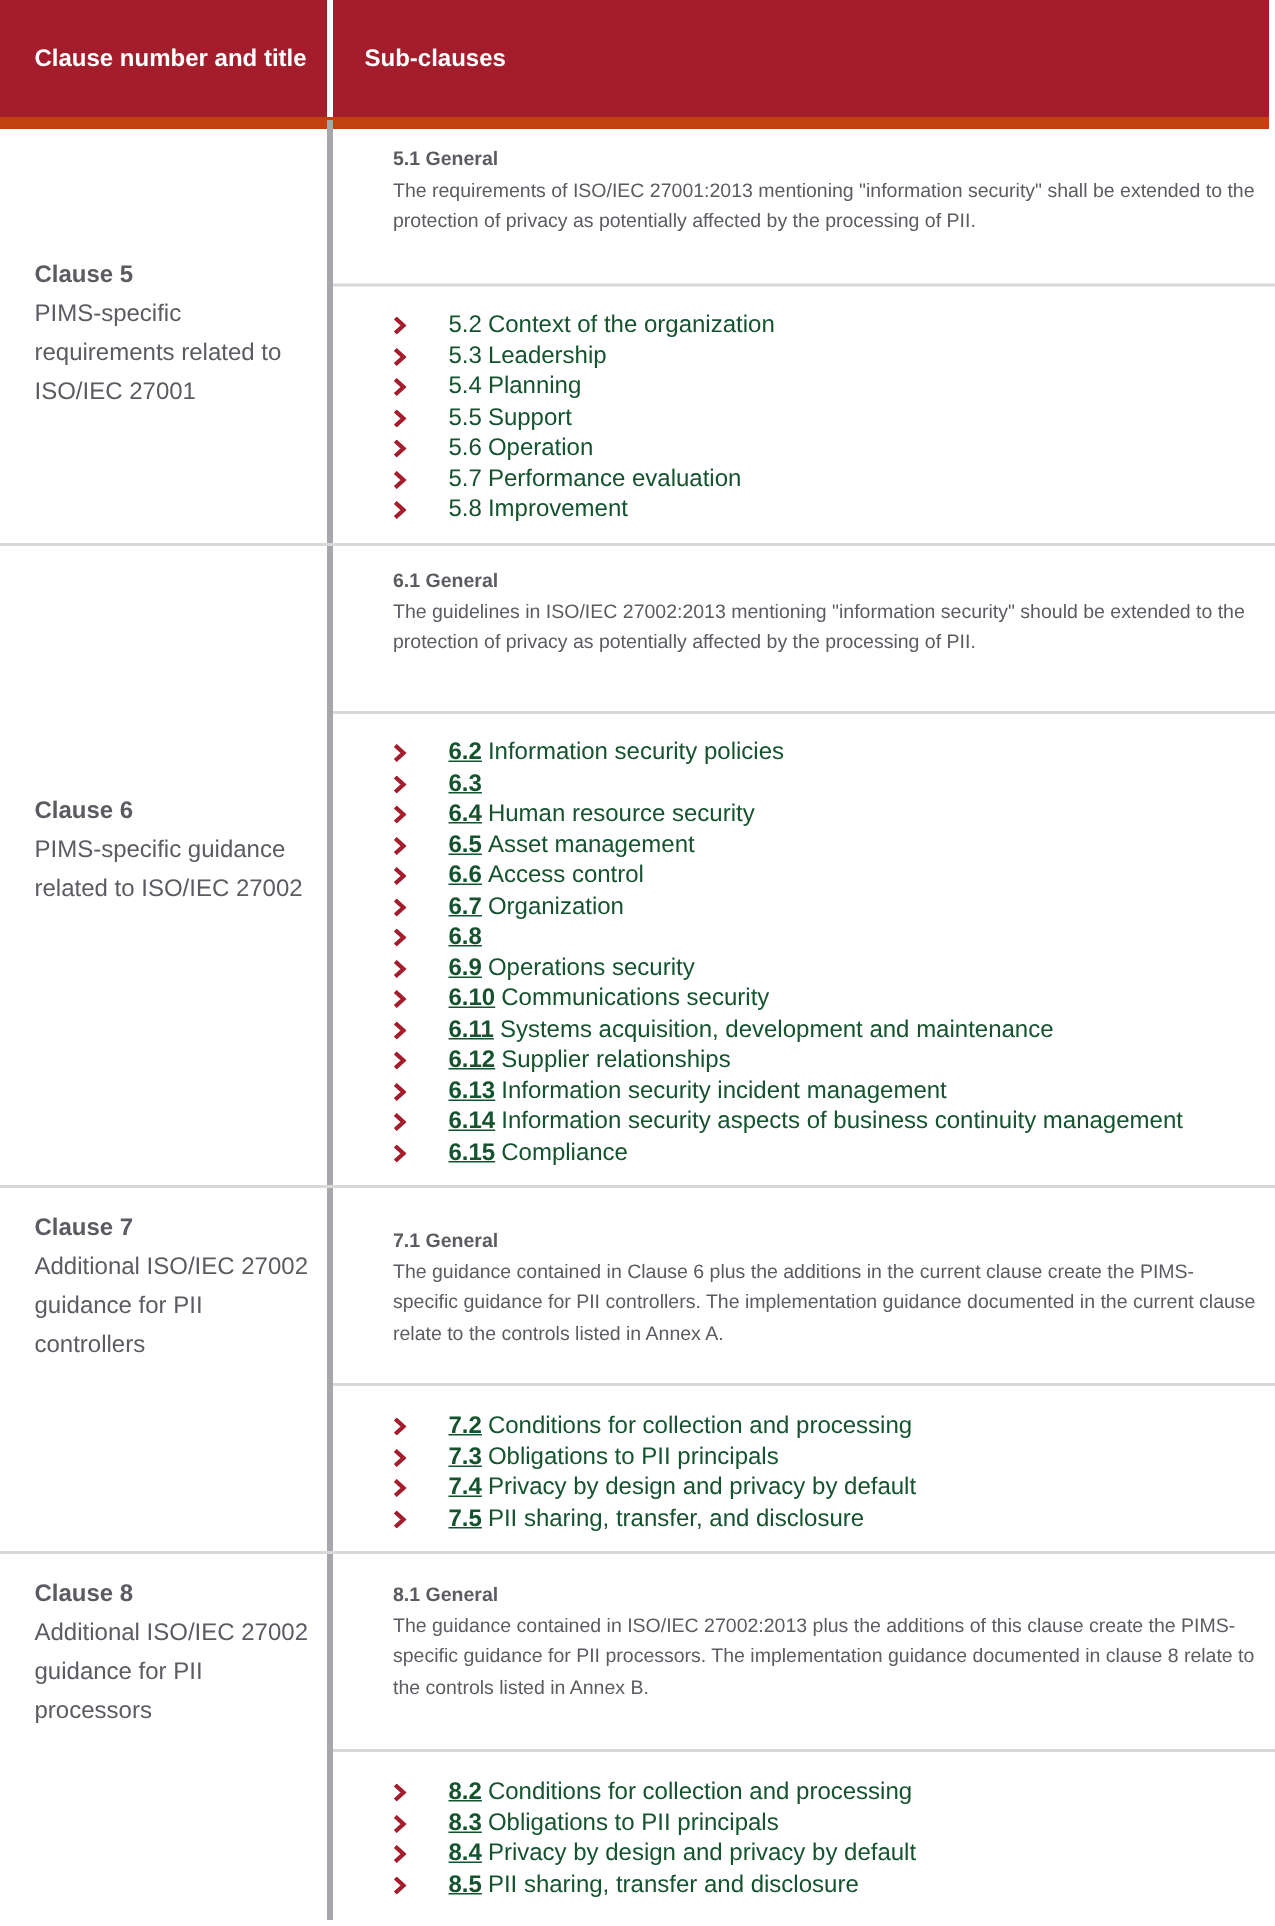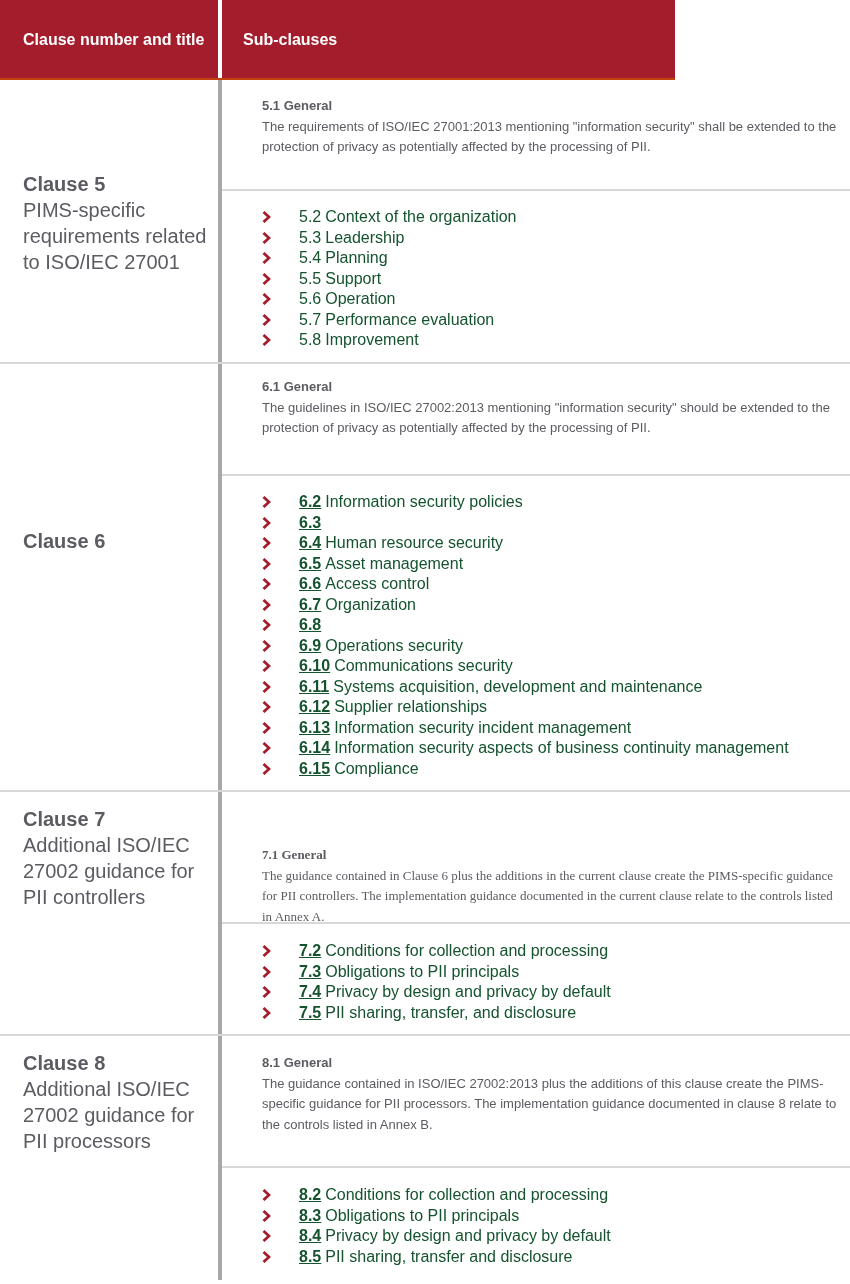--- a/index.html
+++ b/index.html
@@ -3,41 +3,41 @@
 <meta charset="utf-8">
 <style>
   html, body { margin: 0; padding: 0; background: #ffffff; }
   body {
     width: 850px; height: 1284px; overflow: hidden;
     font-family: "Liberation Sans", "DejaVu Sans", sans-serif;
     color: #5b5b62;
     position: relative;
   }
   .header {
-    position: absolute; left: 0; top: 0; width: 675px; height: 78px;
-    display: flex; border-bottom: 2px solid #c2410c;
+    position: absolute; left: 0; top: 0; width: 846px; height: 78px;
+    display: flex; border-bottom: 8px solid #c2410c;
   }
   .hcell {
     background: #a31d2c; color: #ffffff; font-weight: bold; font-size: 16px;
     line-height: 27px; display: flex; align-items: center; box-sizing: border-box;
   }
   .hcell.left { width: 218px; padding-left: 23px; }
   .hgap { width: 4px; background: #ffffff; }
   .hcell.right { flex: 1; padding-left: 21px; }
 
   .vline {
     position: absolute; left: 218px; top: 80px; width: 4px; height: 1200px;
     background: #a7a7ab;
   }
   .row-sep { position: absolute; left: 0; width: 850px; height: 2px; background: #d8d8d8; }
   .sub-sep { position: absolute; left: 222px; width: 628px; height: 2px; background: #d8d8d8; }
 
   .clause-left {
     position: absolute; left: 23px; width: 190px;
-    font-size: 20px; line-height: 26px; color: #5b5b62;
+    font-size: 16px; line-height: 26px; color: #5b5b62;
   }
   .clause-left .ctitle { font-weight: bold; display: block; }
   .clause-left .cdesc { display: block; }
 
   .general {
     position: absolute; left: 262px; width: 575px;
     font-size: 13px; line-height: 20.5px; color: #5b5b62;
   }
   .general .gtitle { font-weight: bold; display: block; }
   .general .gtext { display: block; }
@@ -137,20 +137,21 @@
         </svg>
       </span>
       <span class="num">5.8</span>
       <span class="lbl">Improvement</span>
     </li>
   </ul>
 <div class="row-sep" style="top:362px;"></div>
 
 <div class="clause-left" style="top:528px;">
   <span class="ctitle">Clause 6</span>
+  <span class="cdesc">PIMS-specific guidance related to ISO/IEC 27002</span>
 </div>
 <div class="general" style="top:377px;">
   <span class="gtitle">6.1 General</span>
   <span class="gtext">The guidelines in ISO/IEC 27002:2013 mentioning "information security" should be extended to the protection of privacy as potentially affected by the processing of PII.</span>
 </div>
 <div class="sub-sep" style="top:474px;"></div>
 <ul class="sublist" style="top:492px;">
     <li>
       <span class="chev">
         <svg width="9" height="12" viewBox="0 0 9 12">
@@ -275,21 +276,21 @@
       <span class="num bold">6.15</span>
       <span class="lbl">Compliance</span>
     </li>
   </ul>
 <div class="row-sep" style="top:790px;"></div>
 
 <div class="clause-left" style="top:806px;">
   <span class="ctitle">Clause 7</span>
   <span class="cdesc">Additional ISO/IEC 27002 guidance for PII controllers</span>
 </div>
-<div class="general" style="top:845px;font-family:Liberation Serif, serif;">
+<div class="general" style="top:817px;">
   <span class="gtitle">7.1 General</span>
   <span class="gtext">The guidance contained in Clause 6 plus the additions in the current clause create the PIMS-specific guidance for PII controllers. The implementation guidance documented in the current clause relate to the controls listed in Annex A.</span>
 </div>
 <div class="sub-sep" style="top:922px;"></div>
 <ul class="sublist" style="top:941px;">
     <li>
       <span class="chev">
         <svg width="9" height="12" viewBox="0 0 9 12">
           <path d="M1.5 1 L7 6 L1.5 11" fill="none" stroke="#a31d2c" stroke-width="2.8" stroke-linejoin="miter"></path>
         </svg>

